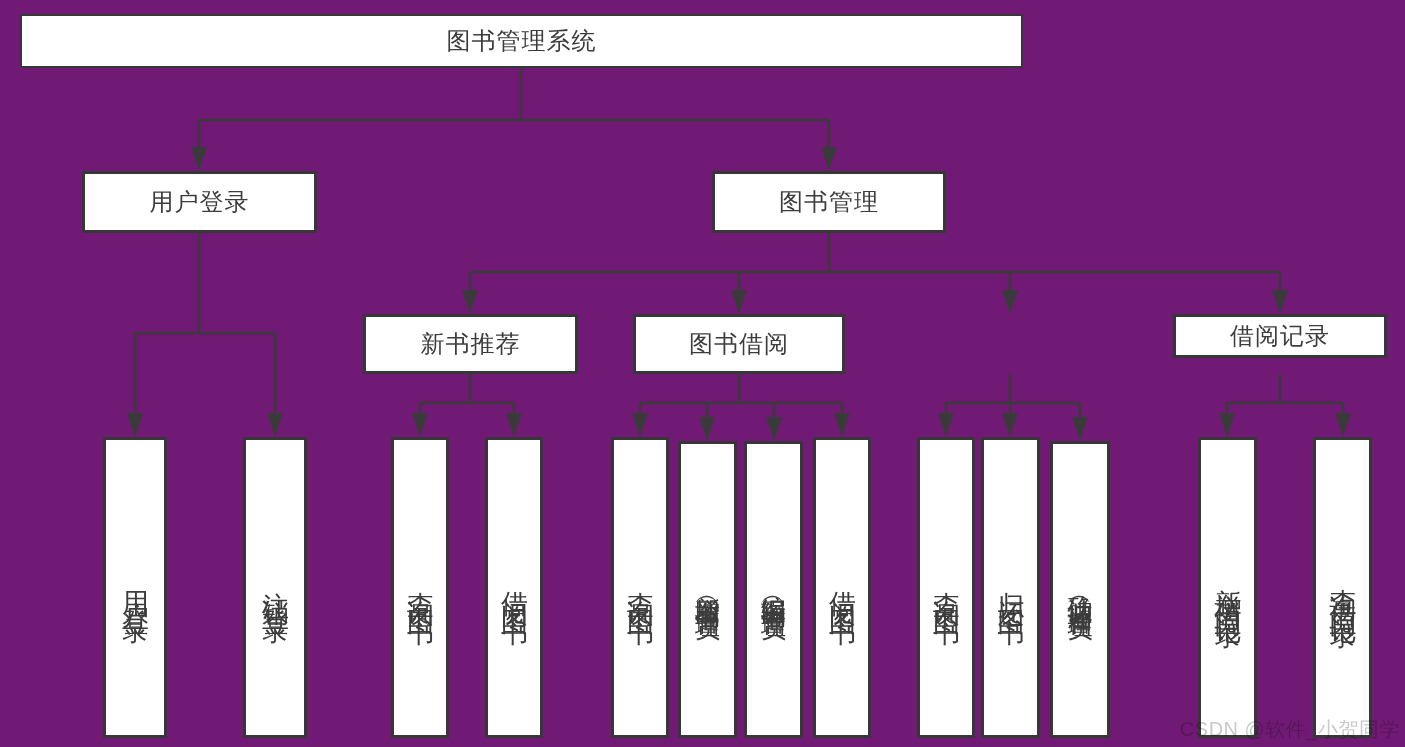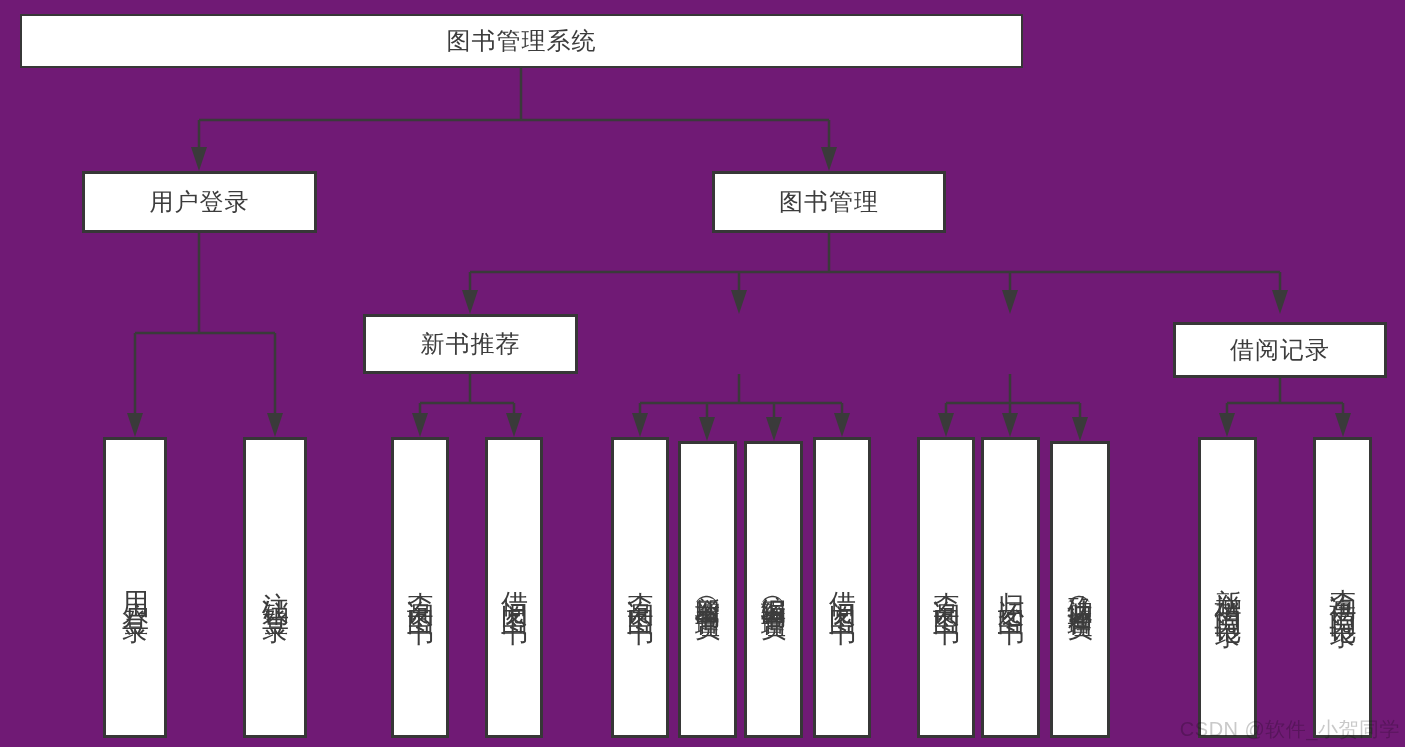--- a/index.html
+++ b/index.html
@@ -107,21 +107,24 @@
   <div class="node" style="left:82px; top:171px; width:235px; height:62px;">
     <span>用户登录</span>
   </div>
   <div class="node" style="left:712px; top:171px; width:234px; height:62px;">
     <span>图书管理</span>
   </div>
 
   <div class="node" style="left:363px; top:314px; width:215px; height:60px;">
     <span>新书推荐</span>
   </div>
-  <div class="node" style="left:1173px; top:322px; width:214px; height:56px;">
+  <div class="node" style="left:633px; top:314px; width:212px; height:60px;">
+    <span>图书借阅</span>
+  </div>
+  <div class="node" style="left:1173px; top:314px; width:214px; height:44px;">
     <span>借阅记录</span>
   </div>
 
   <div class="leaf" style="left:103px; top:437px; width:64px; height:301px;">
     <span>用户登录</span>
   </div>
   <div class="leaf" style="left:243px; top:437px; width:64px; height:301px;">
     <span>注销登录</span>
   </div>
 

